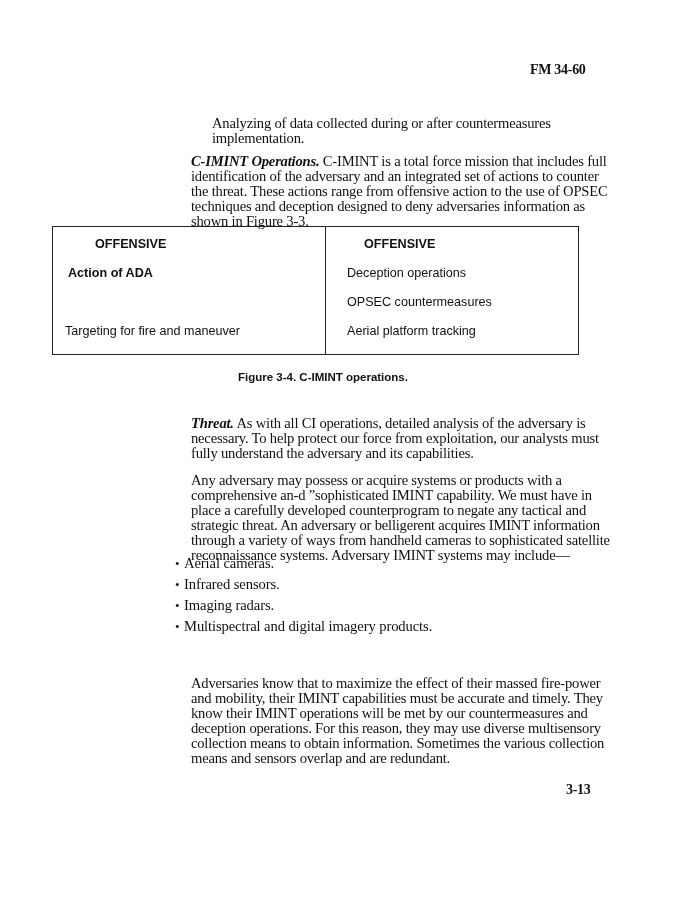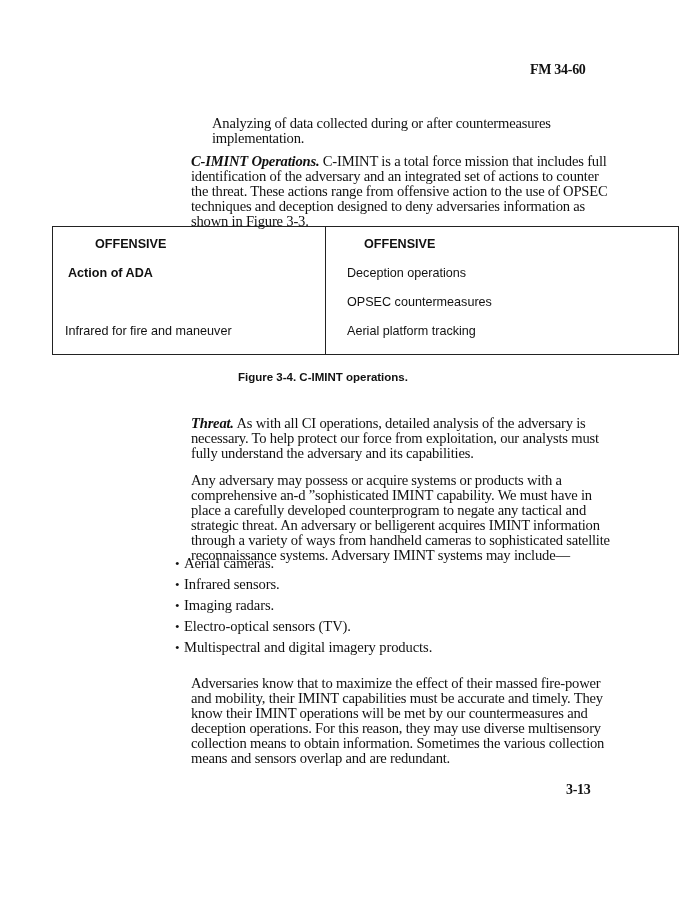--- a/index.html
+++ b/index.html
@@ -12,21 +12,21 @@
 
   .p { position: absolute; font-size: 14.6px; line-height: 15px; letter-spacing: -0.2px; margin: 16px; }
   .p1 { top: 100px; left: 196px; width: 400px; }
   .p2 { top: 138px; left: 175px; width: 425px; }
   .p3 { top: 400px; left: 175px; width: 425px; }
   .p4 { top: 457px; left: 175px; width: 430px; }
   .p5 { top: 660px; left: 175px; width: 425px; }
 
   .lead { font-style: italic; font-weight: bold; }
 
-  .figure { position: absolute; top: 226px; left: 52px; width: 627px; height: 129px;
+  .figure { position: absolute; top: 226px; left: 52px; width: 527px; height: 129px;
             border: 1.5px solid #222; box-sizing: border-box; }
   .fig-divider { position: absolute; top: 0; bottom: 0; left: 272px; border-left: 1.5px solid #222; }
   .fig-text { position: absolute; font-size: 12.6px; white-space: nowrap; }
   .fig-head { font-weight: bold; }
   .caption { position: absolute; top: 371px; left: 238px; font-size: 11.5px; font-weight: bold; }
 
   .bullets { position: absolute; top: 553px; left: 175px; margin: 0; padding: 0; list-style: none; }
   .bullets li { font-size: 14.6px; line-height: 20px; letter-spacing: -0.1px; }
   .bullets .dot { display: inline-block; width: 9px; font-size: 13px; }
 </style>
@@ -37,35 +37,34 @@
 
 <p class="p p1 serif">Analyzing of data collected during or after countermeasures implementation.</p>
 
 <p class="p p2 serif"><span class="lead">C-IMINT Operations.</span><span> C-IMINT is a total force mission that includes full identification of the adversary and an integrated set of actions to counter the threat. These actions range from offensive action to the use of OPSEC techniques and deception designed to deny adversaries information as shown in Figure 3-3.</span></p>
 
 <div class="figure sans">
   <div class="fig-divider"></div>
   <div class="fig-text fig-head" style="top:10px; left:42px;">OFFENSIVE</div>
   <div class="fig-text fig-head" style="top:10px; left:311px;">OFFENSIVE</div>
   <div class="fig-text" style="top:39px; left:15px;font-weight:bold;">Action of ADA</div>
-  <div class="fig-text" style="top:97px; left:12px;">Infrared for fire and maneuver</div>
+  <div class="fig-text" style="top:97px; left:12px;">Targeting for fire and maneuver</div>
   <div class="fig-text" style="top:39px; left:294px;">Deception operations</div>
   <div class="fig-text" style="top:68px; left:294px;">OPSEC countermeasures</div>
   <div class="fig-text" style="top:97px; left:294px;">Aerial platform tracking</div>
 </div>
 
 <div class="caption sans">Figure 3-4.  C-IMINT operations.</div>
 
 <p class="p p3 serif"><span class="lead">Threat.</span><span> As with all CI operations, detailed analysis of the adversary is necessary. To help protect our force from exploitation, our analysts must fully understand the adversary and its capabilities.</span></p>
 
 <p class="p p4 serif">Any adversary may possess or acquire systems or products with a comprehensive an-d ”sophisticated IMINT capability. We must have in place a carefully developed counterprogram to negate any tactical and strategic threat. An adversary or belligerent acquires IMINT information through a variety of ways from handheld cameras to sophisticated satellite reconnaissance systems. Adversary IMINT systems may include—</p>
 
 <ul class="bullets serif">
   <li><span class="dot">•</span><span>Aerial cameras.</span></li>
   <li><span class="dot">•</span><span>Infrared sensors.</span></li>
   <li><span class="dot">•</span><span>Imaging  radars.</span></li>
-  <li><span class="dot">•</span><span>Electro-optical sensors (TV).</span></li>
   <li><span class="dot">•</span><span>Multispectral and digital imagery products.</span></li>
 </ul>
 
 <p class="p p5 serif">Adversaries know that to maximize the effect of their massed fire-power and mobility, their IMINT capabilities must be accurate and timely. They know their IMINT operations will be met by our countermeasures and deception operations. For this reason, they may use diverse multisensory collection means to obtain information. Sometimes the various collection means and sensors overlap and are redundant.</p>
 
 <div class="footer serif">3-13</div>
 
 </body></html>

